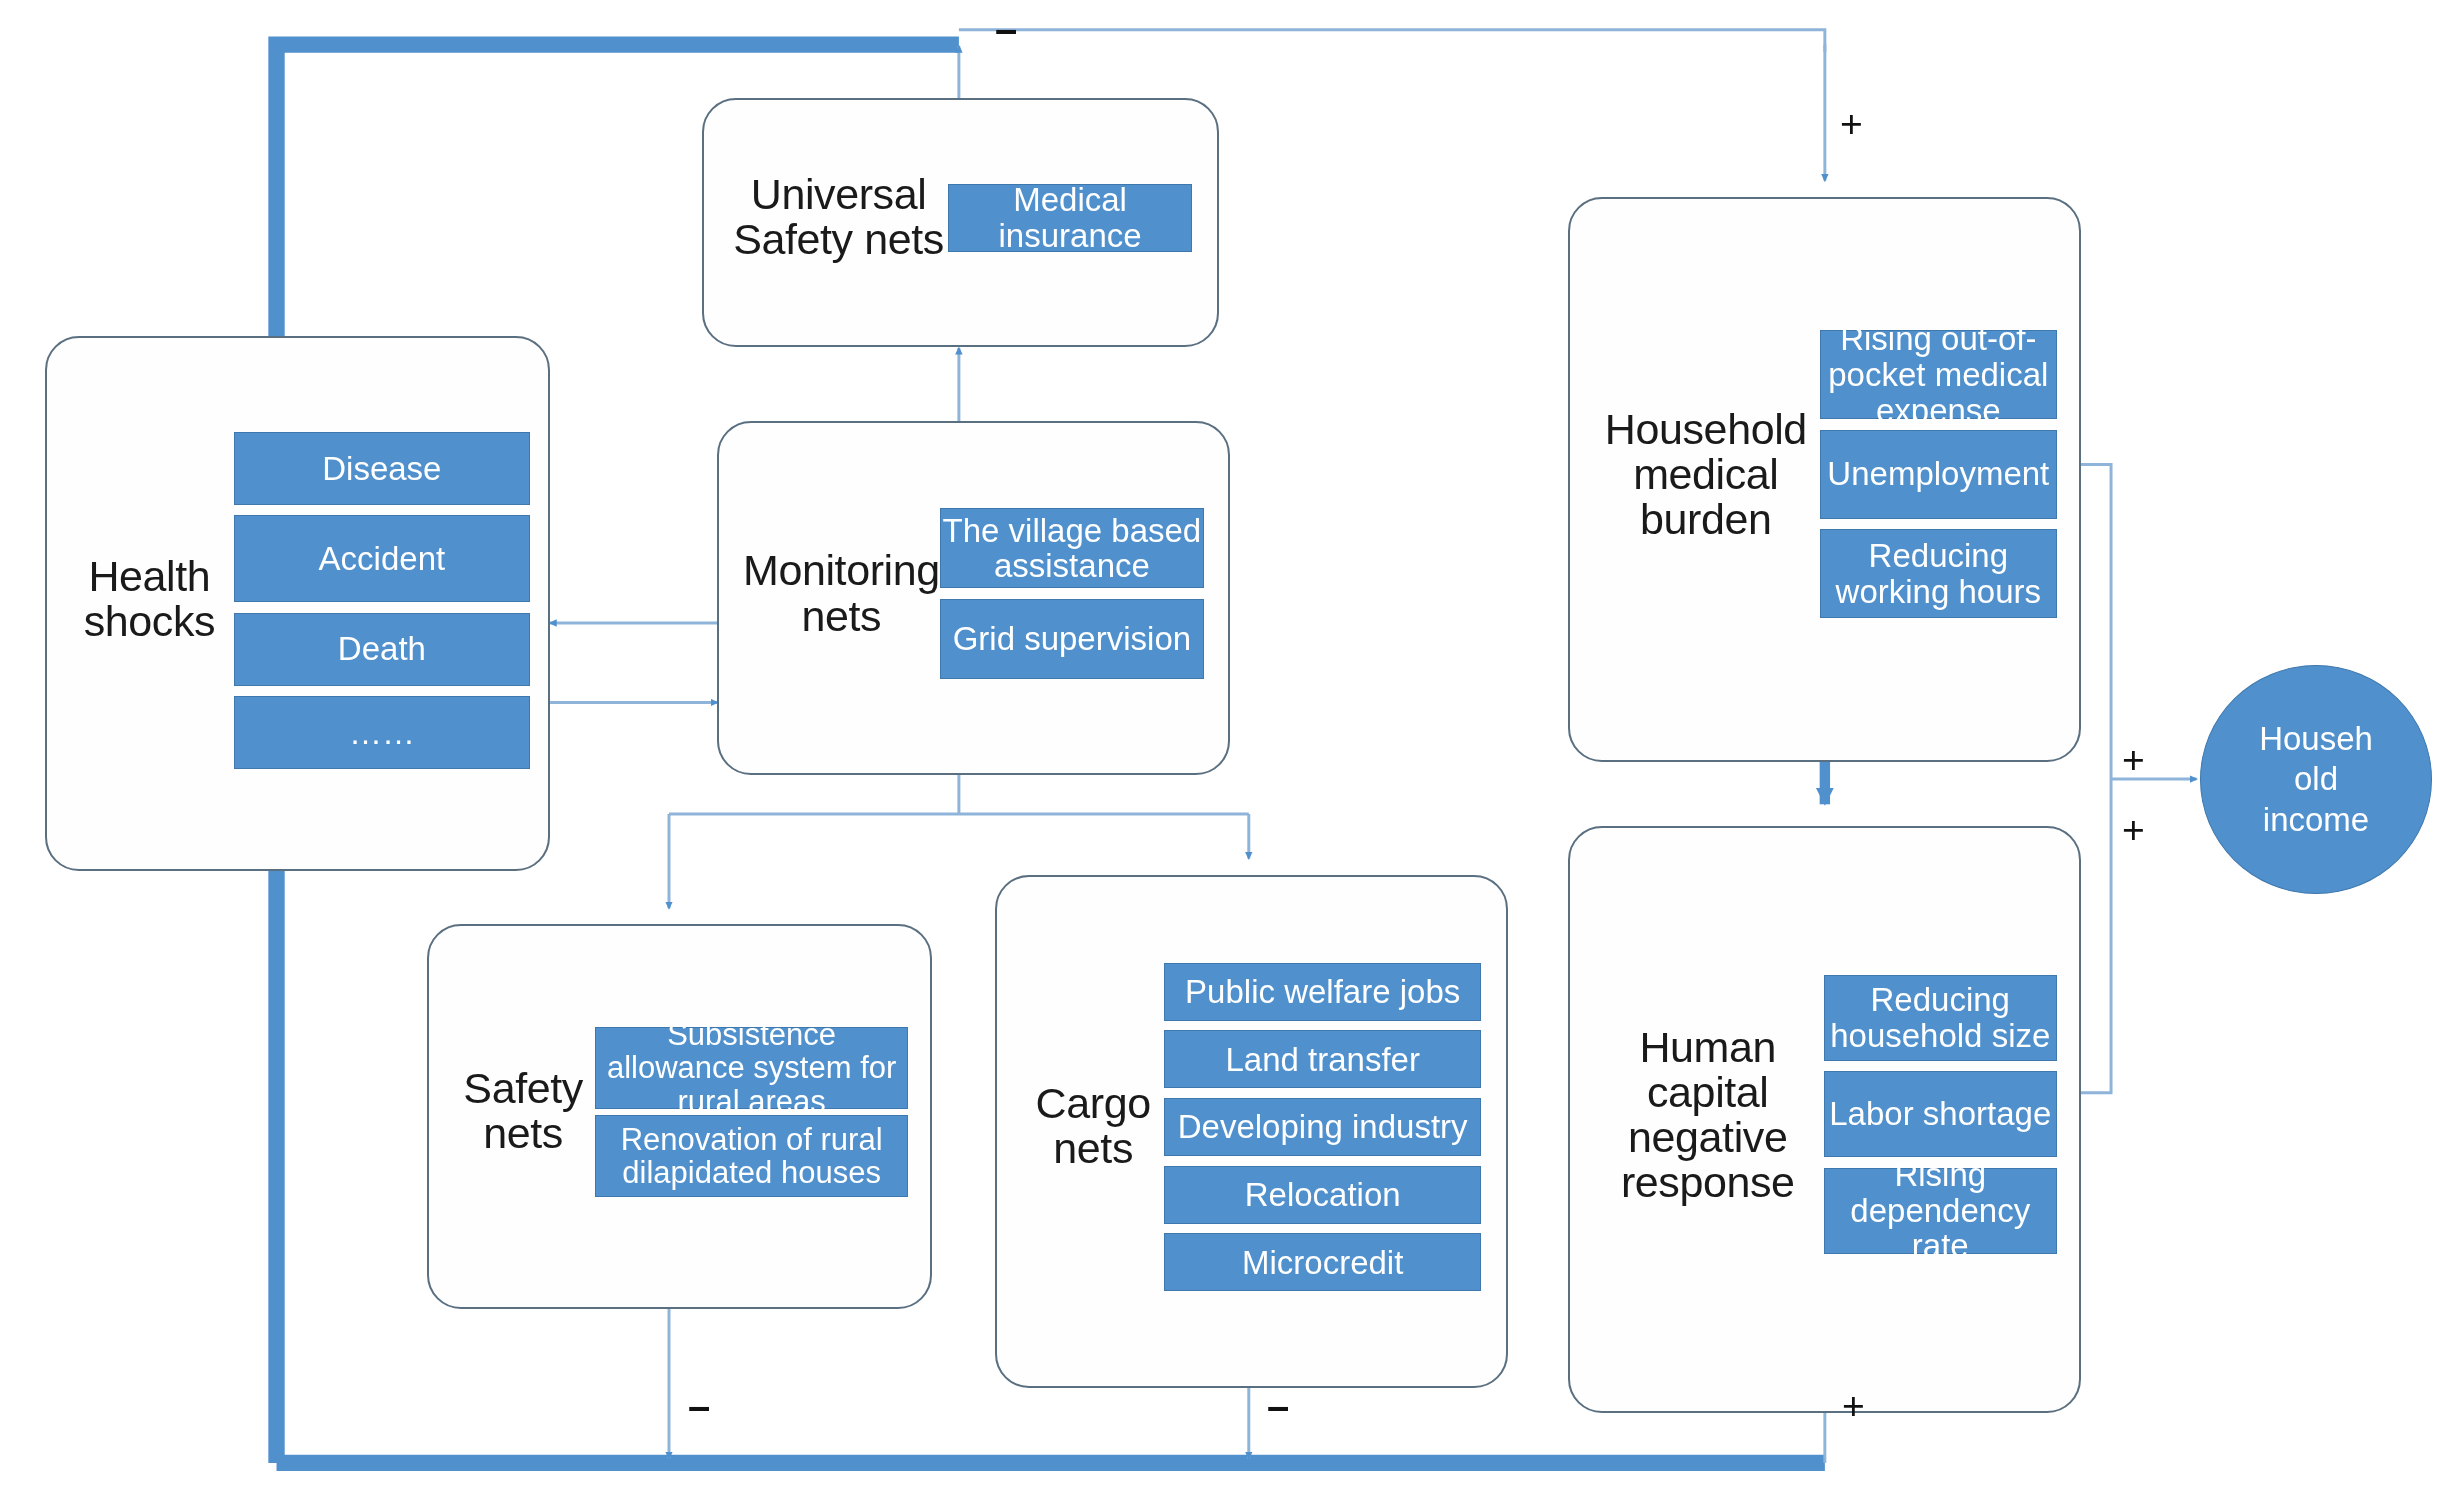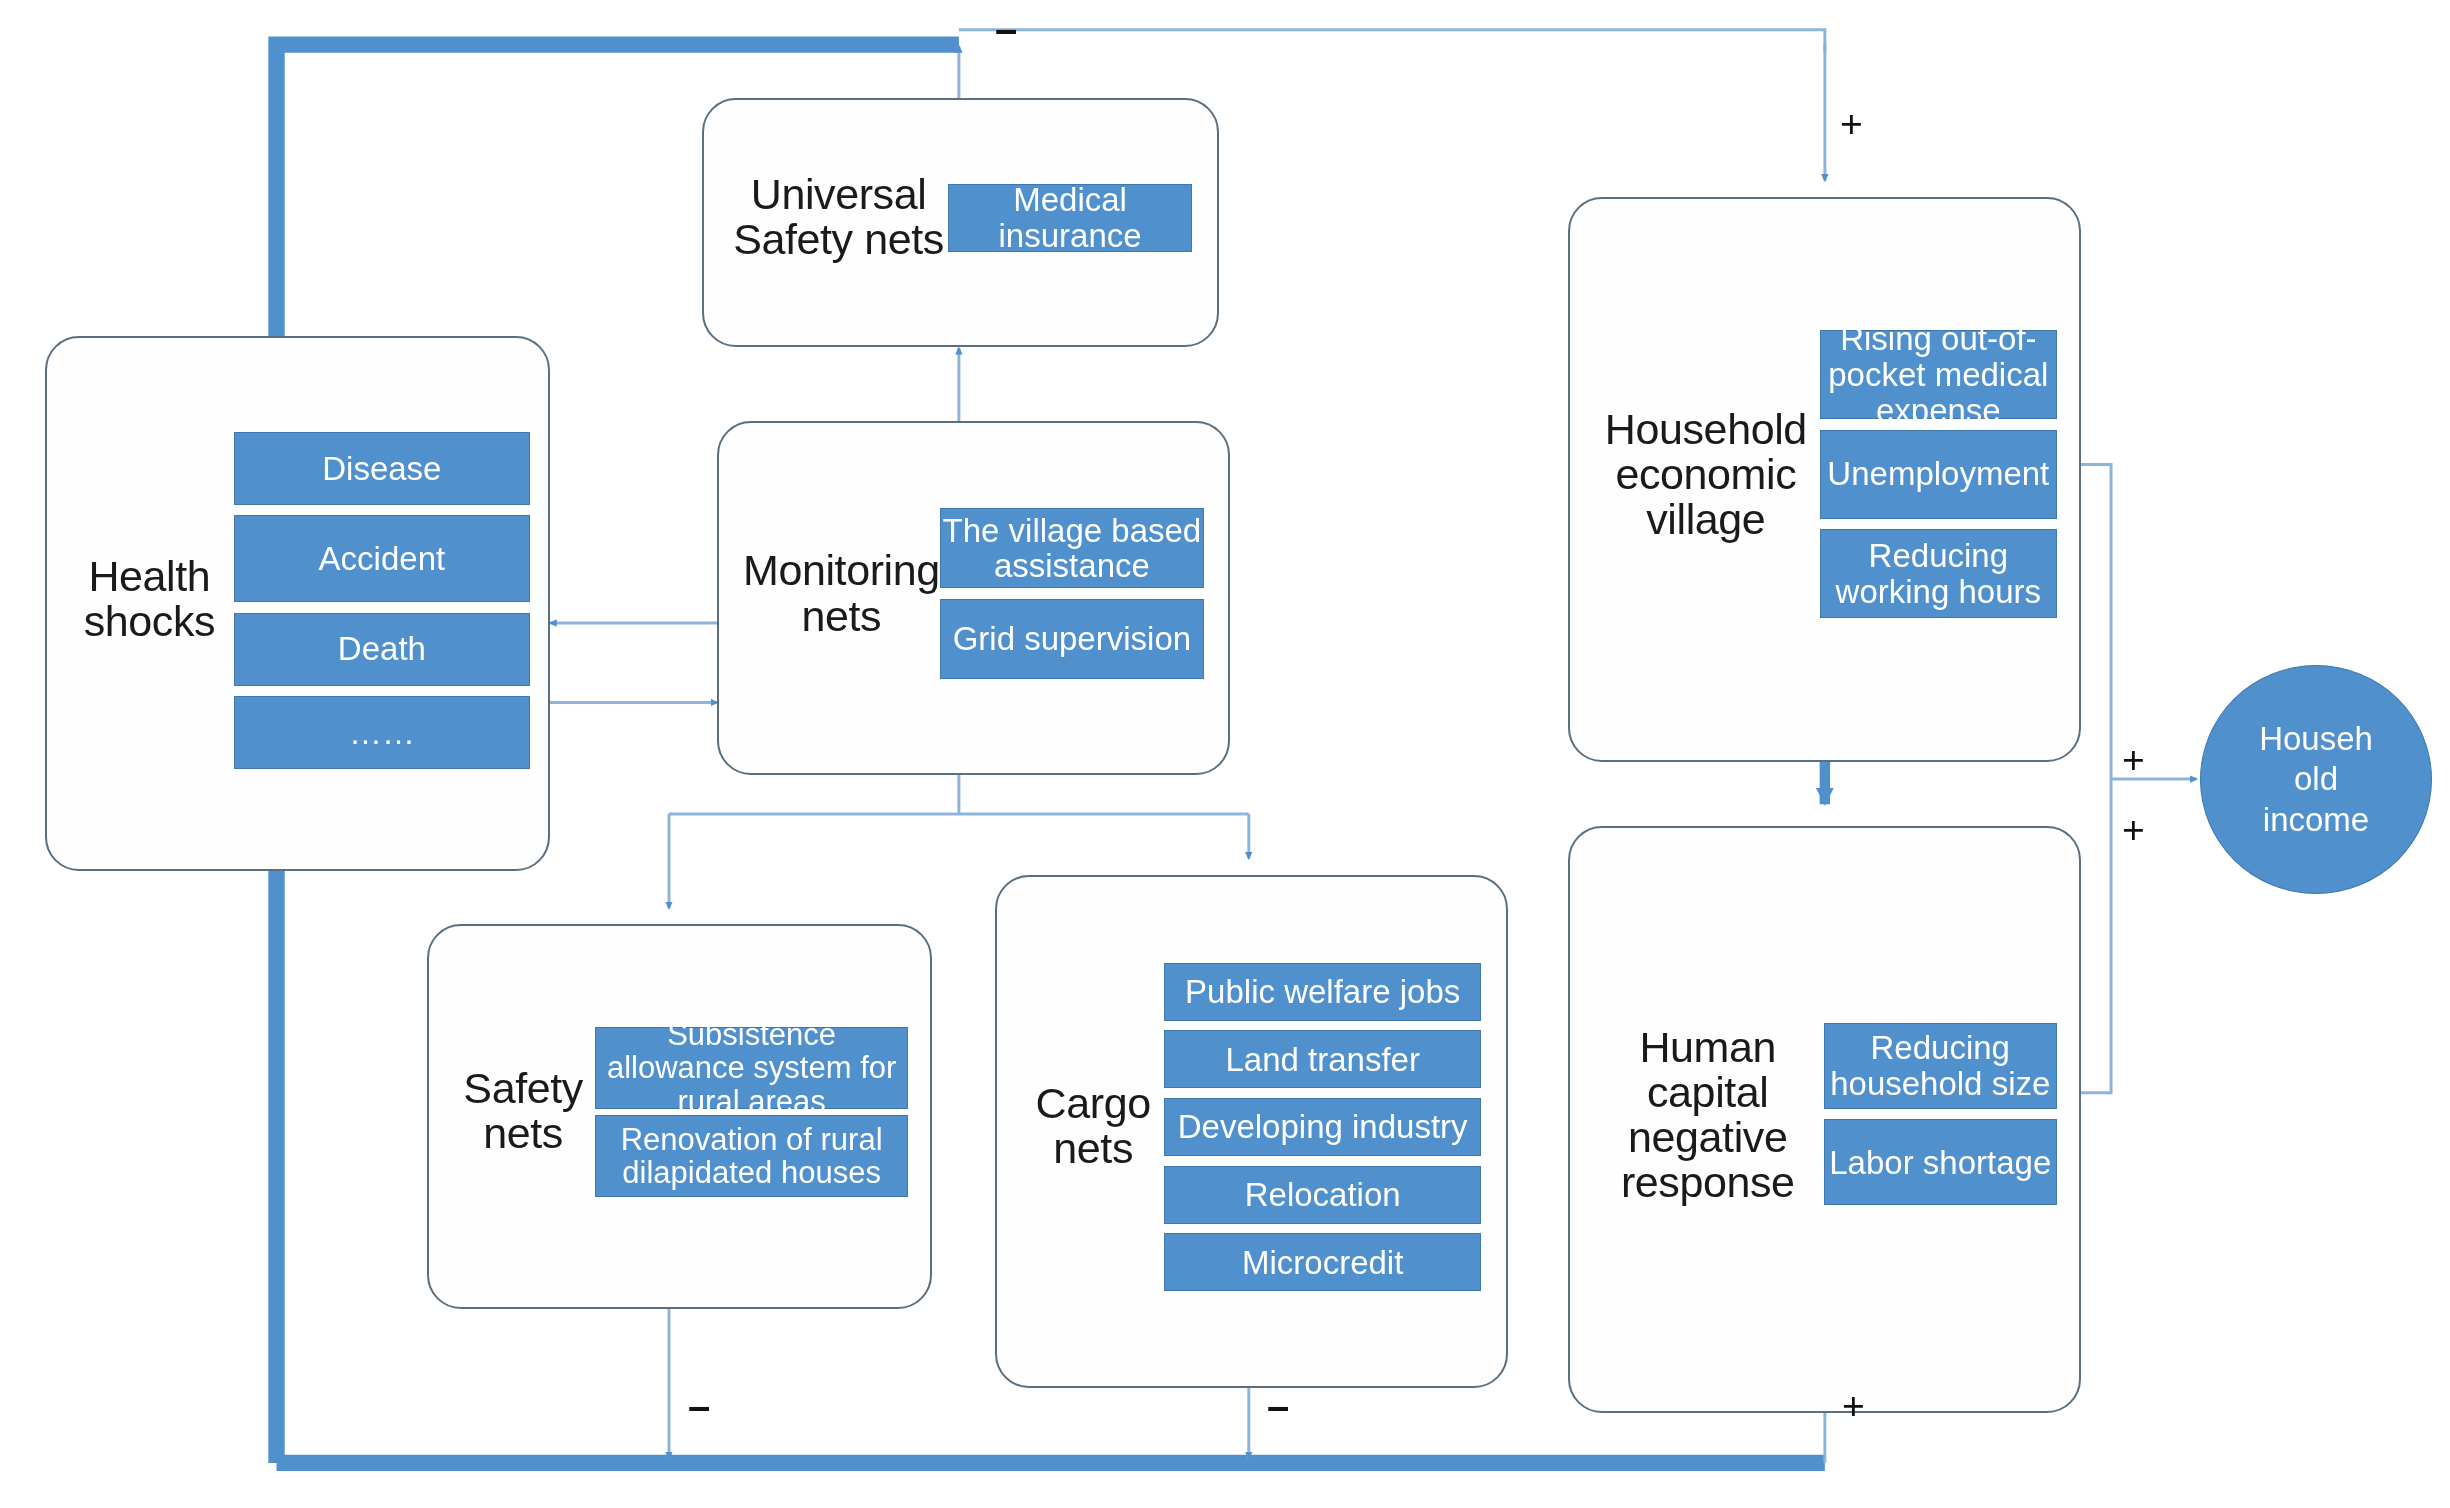--- a/index.html
+++ b/index.html
@@ -118,33 +118,34 @@
     <div class="items" style="gap: 9.7px;">
         <div class="chip" style="height: 58px; font-size: 33px;">Public welfare jobs</div>
         <div class="chip" style="height: 58px; font-size: 33px;">Land transfer</div>
         <div class="chip" style="height: 58px; font-size: 33px;">Developing industry</div>
         <div class="chip" style="height: 58px; font-size: 33px;">Relocation</div>
         <div class="chip" style="height: 58px; font-size: 33px;">Microcredit</div>
       </div>
   </div>
 
   <div class="node" style="left:1568px;top:181px;width:513px;height:565px;padding:4.5px 22px 15px;">
-    <div class="title" style="font-size:43px;margin:12px 0 12px;width:446px;">Household economic village</div>
+    <div class="title" style="font-size:43px;margin:12px 0 12px;width:446px;">Household medical burden</div>
     <div class="items" style="gap: 10.4px;">
         <div class="chip" style="height: 89px; font-size: 33px;">Rising out-of-pocket medical expense</div>
         <div class="chip" style="height: 89px; font-size: 33px;">Unemployment</div>
         <div class="chip" style="height: 89px; font-size: 33px;">Reducing working hours</div>
       </div>
   </div>
 
   <div class="node" style="left:1568px;top:810px;width:513px;height:587px;padding:4.5px 22px 15px;">
     <div class="title" style="font-size:43px;margin:13.4px 0 12px;width:461px;">Human capital negative response</div>
     <div class="items" style="gap: 10.4px;">
         <div class="chip" style="height: 86px; font-size: 33px;">Reducing household size</div>
         <div class="chip" style="height: 86px; font-size: 33px;">Labor shortage</div>
+        <div class="chip" style="height: 86px; font-size: 33px;">Rising dependency rate</div>
       </div>
   </div>
 
   <div class="circle" style="left:2200px;top:665px;width:230px;height:227px;font-size:33px;">
     <span>Househ<br>old<br>income</span>
   </div>
 
   <div class="sign minus" style="left:995px;top:9px;">–</div>
   <div class="sign" style="left:1840px;top:104px;">+</div>
   <div class="sign" style="left:2122px;top:740px;">+</div>

